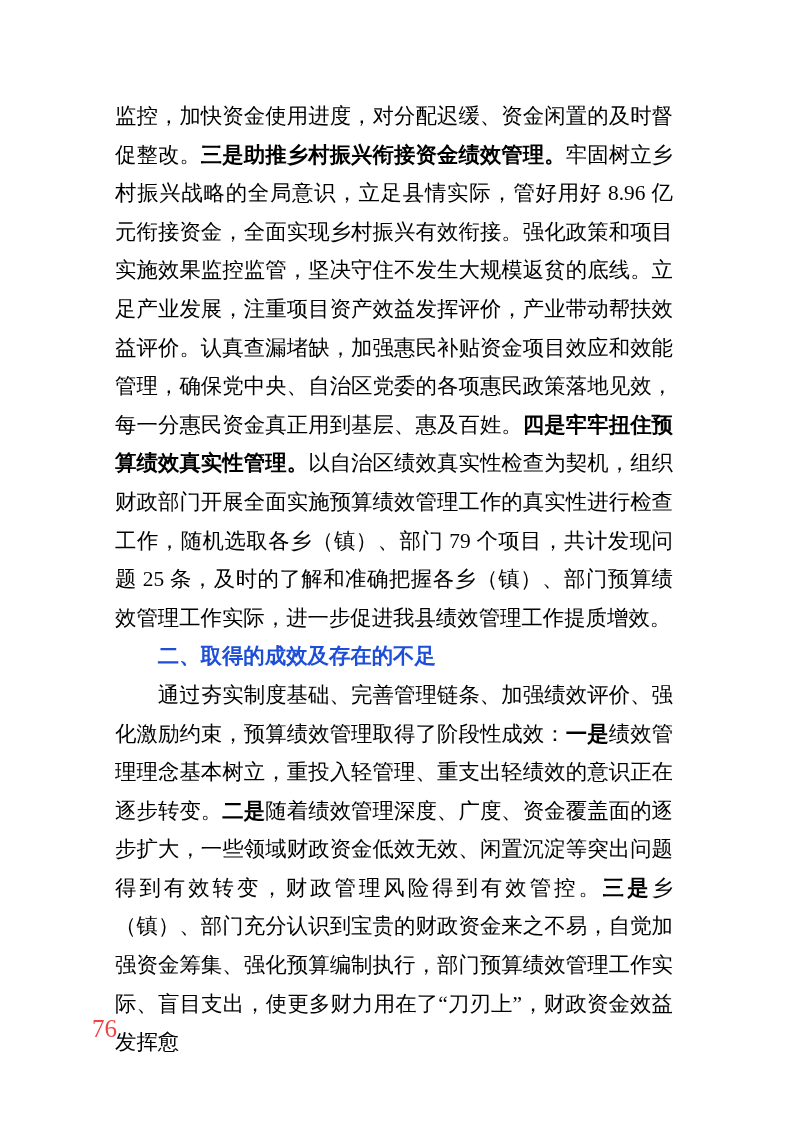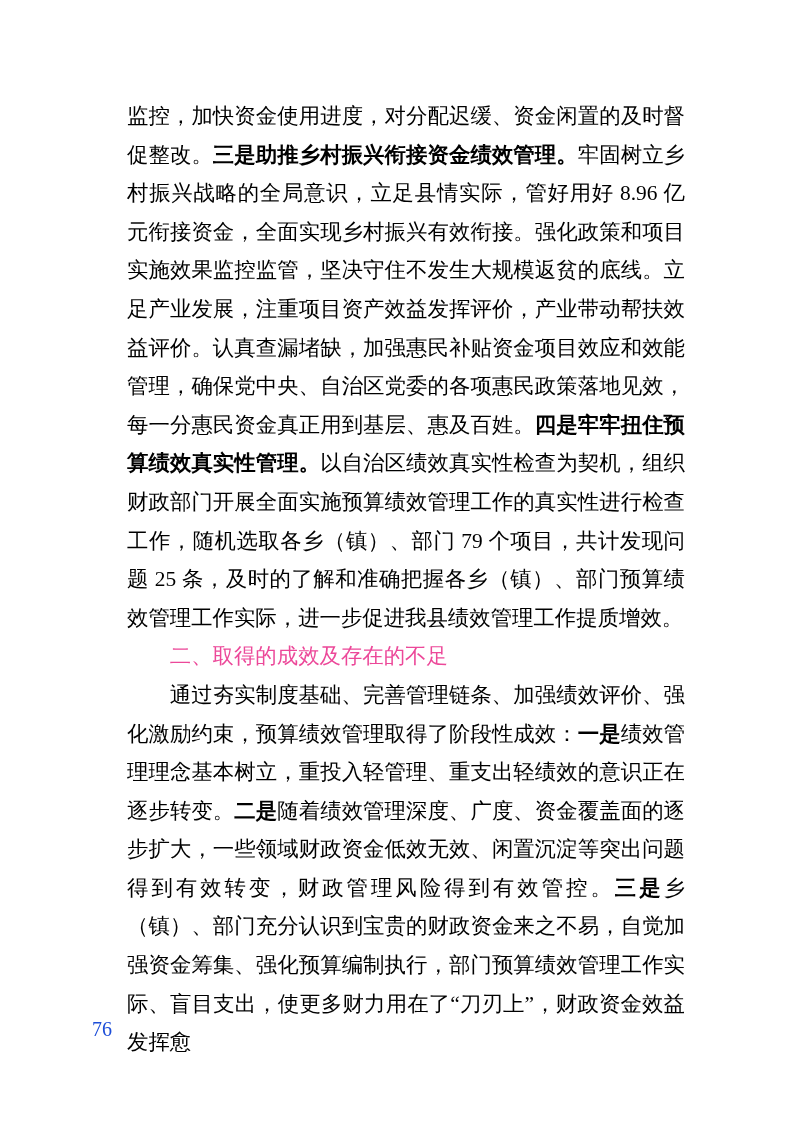--- a/index.html
+++ b/index.html
@@ -11,55 +11,55 @@
     position: relative;
     width: 793px;
     height: 1122px;
     background: #ffffff;
     overflow: hidden;
     font-family: "Liberation Serif", serif;
     color: #000000;
   }
   .text-block {
     position: absolute;
-    left: 127px;
+    left: 115px;
     top: 97px;
     width: 558px;
   }
   .para {
     margin: 0;
     font-size: 21.4px;
     line-height: 38.6px;
     text-align: justify;
     text-justify: inter-ideograph;
     word-break: normal;
     color: #000000;
   }
   .para.indent {
     text-indent: 2em;
   }
   .heading {
     margin: 0;
     font-size: 21.4px;
     line-height: 38.6px;
-    font-weight: normal;
+    font-weight: bold;
     text-indent: 2em;
-    color: #ec4899;
+    color: #1d4ed8;
   }
   .b {
     font-weight: bold;
   }
   .page-number {
     position: absolute;
     left: 92px;
     top: 1017px;
-    font-size: 20px;
+    font-size: 25px;
     line-height: 24px;
     font-family: "Liberation Serif", serif;
-    color: #1d4ed8;
+    color: #ef4444;
   }
 </style>
 </head>
 <body>
 
 <div class="page">
   <div class="text-block">
 
     <p class="para"><span>监控，加快资金使用进度，对分配迟缓、资金闲置的及时督促整改。</span><span class="b">三是助推乡村振兴衔接资金绩效管理。</span><span>牢固树立乡村振兴战略的全局意识，立足县情实际，管好用好 8.96 亿元衔接资金，全面实现乡村振兴有效衔接。强化政策和项目实施效果监控监管，坚决守住不发生大规模返贫的底线。立足产业发展，注重项目资产效益发挥评价，产业带动帮扶效益评价。认真查漏堵缺，加强惠民补贴资金项目效应和效能管理，确保党中央、自治区党委的各项惠民政策落地见效，每一分惠民资金真正用到基层、惠及百姓。</span><span class="b">四是牢牢扭住预算绩效真实性管理。</span><span>以自治区绩效真实性检查为契机，组织财政部门开展全面实施预算绩效管理工作的真实性进行检查工作，随机选取各乡（镇）、部门 79 个项目，共计发现问题 25 条，及时的了解和准确把握各乡（镇）、部门预算绩效管理工作实际，进一步促进我县绩效管理工作提质增效。</span></p>
 

